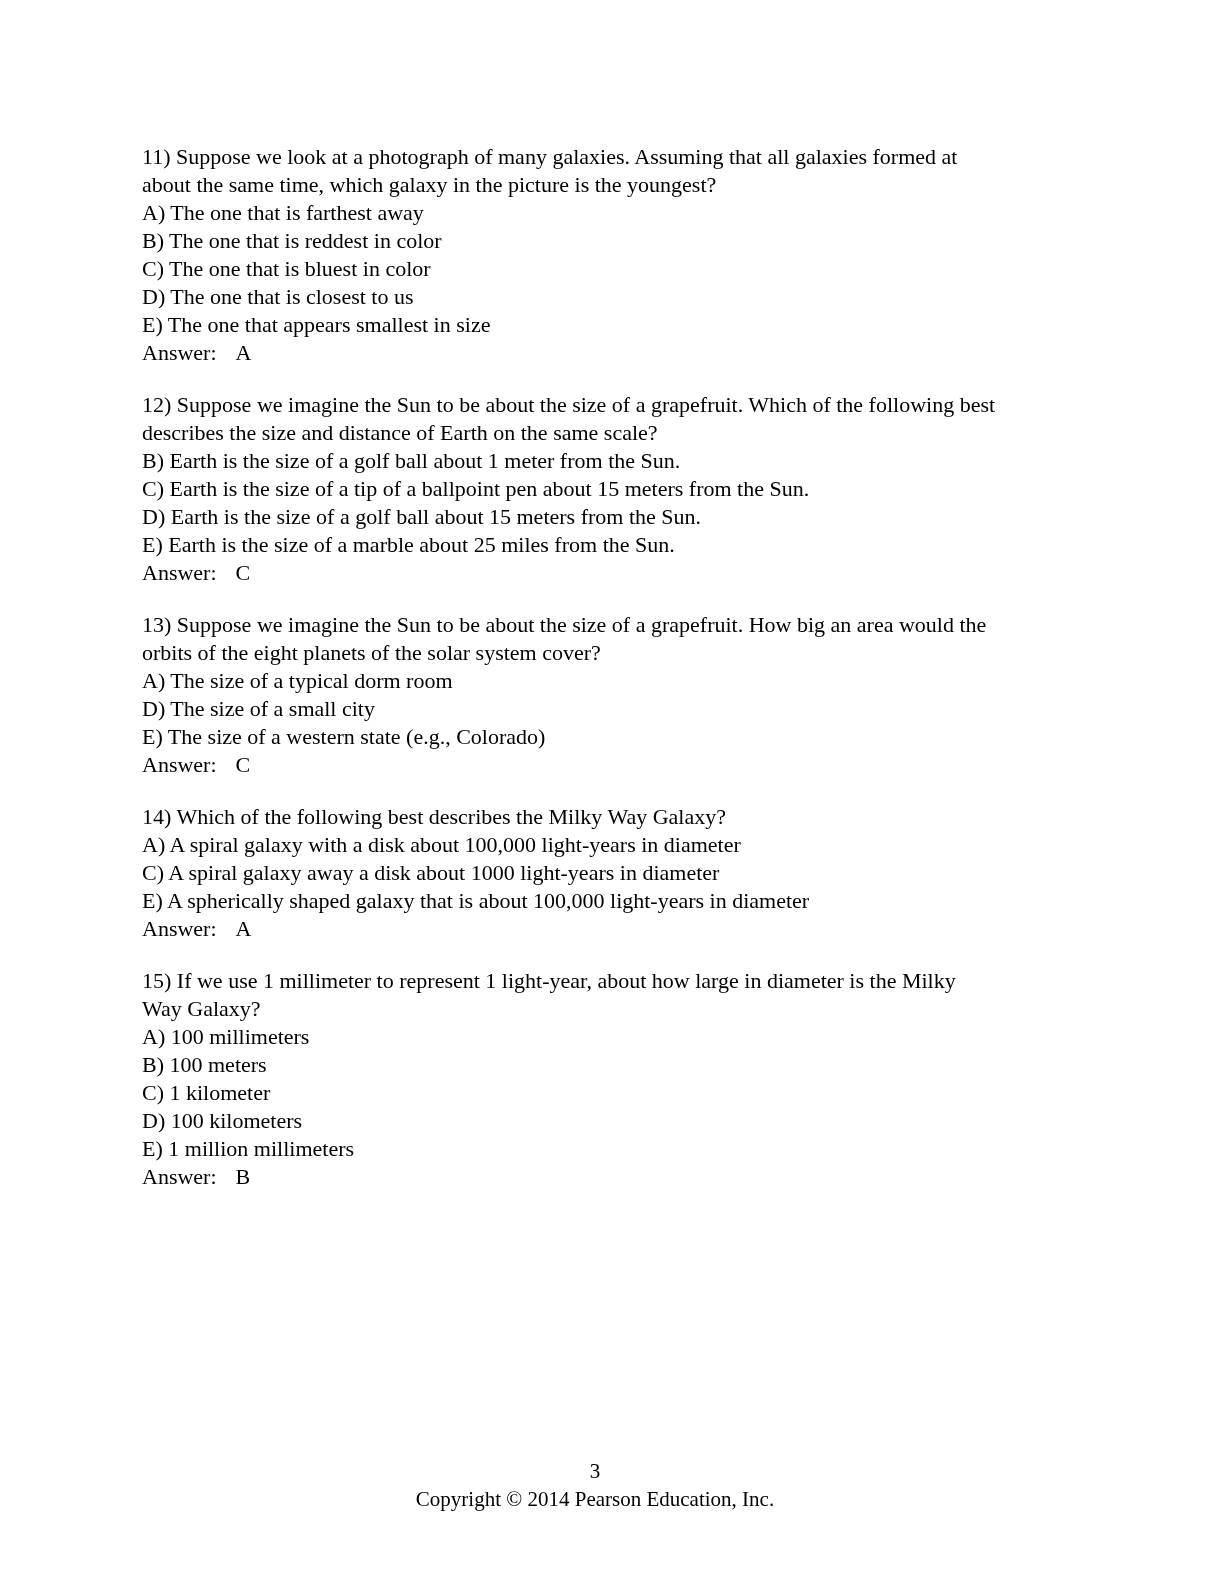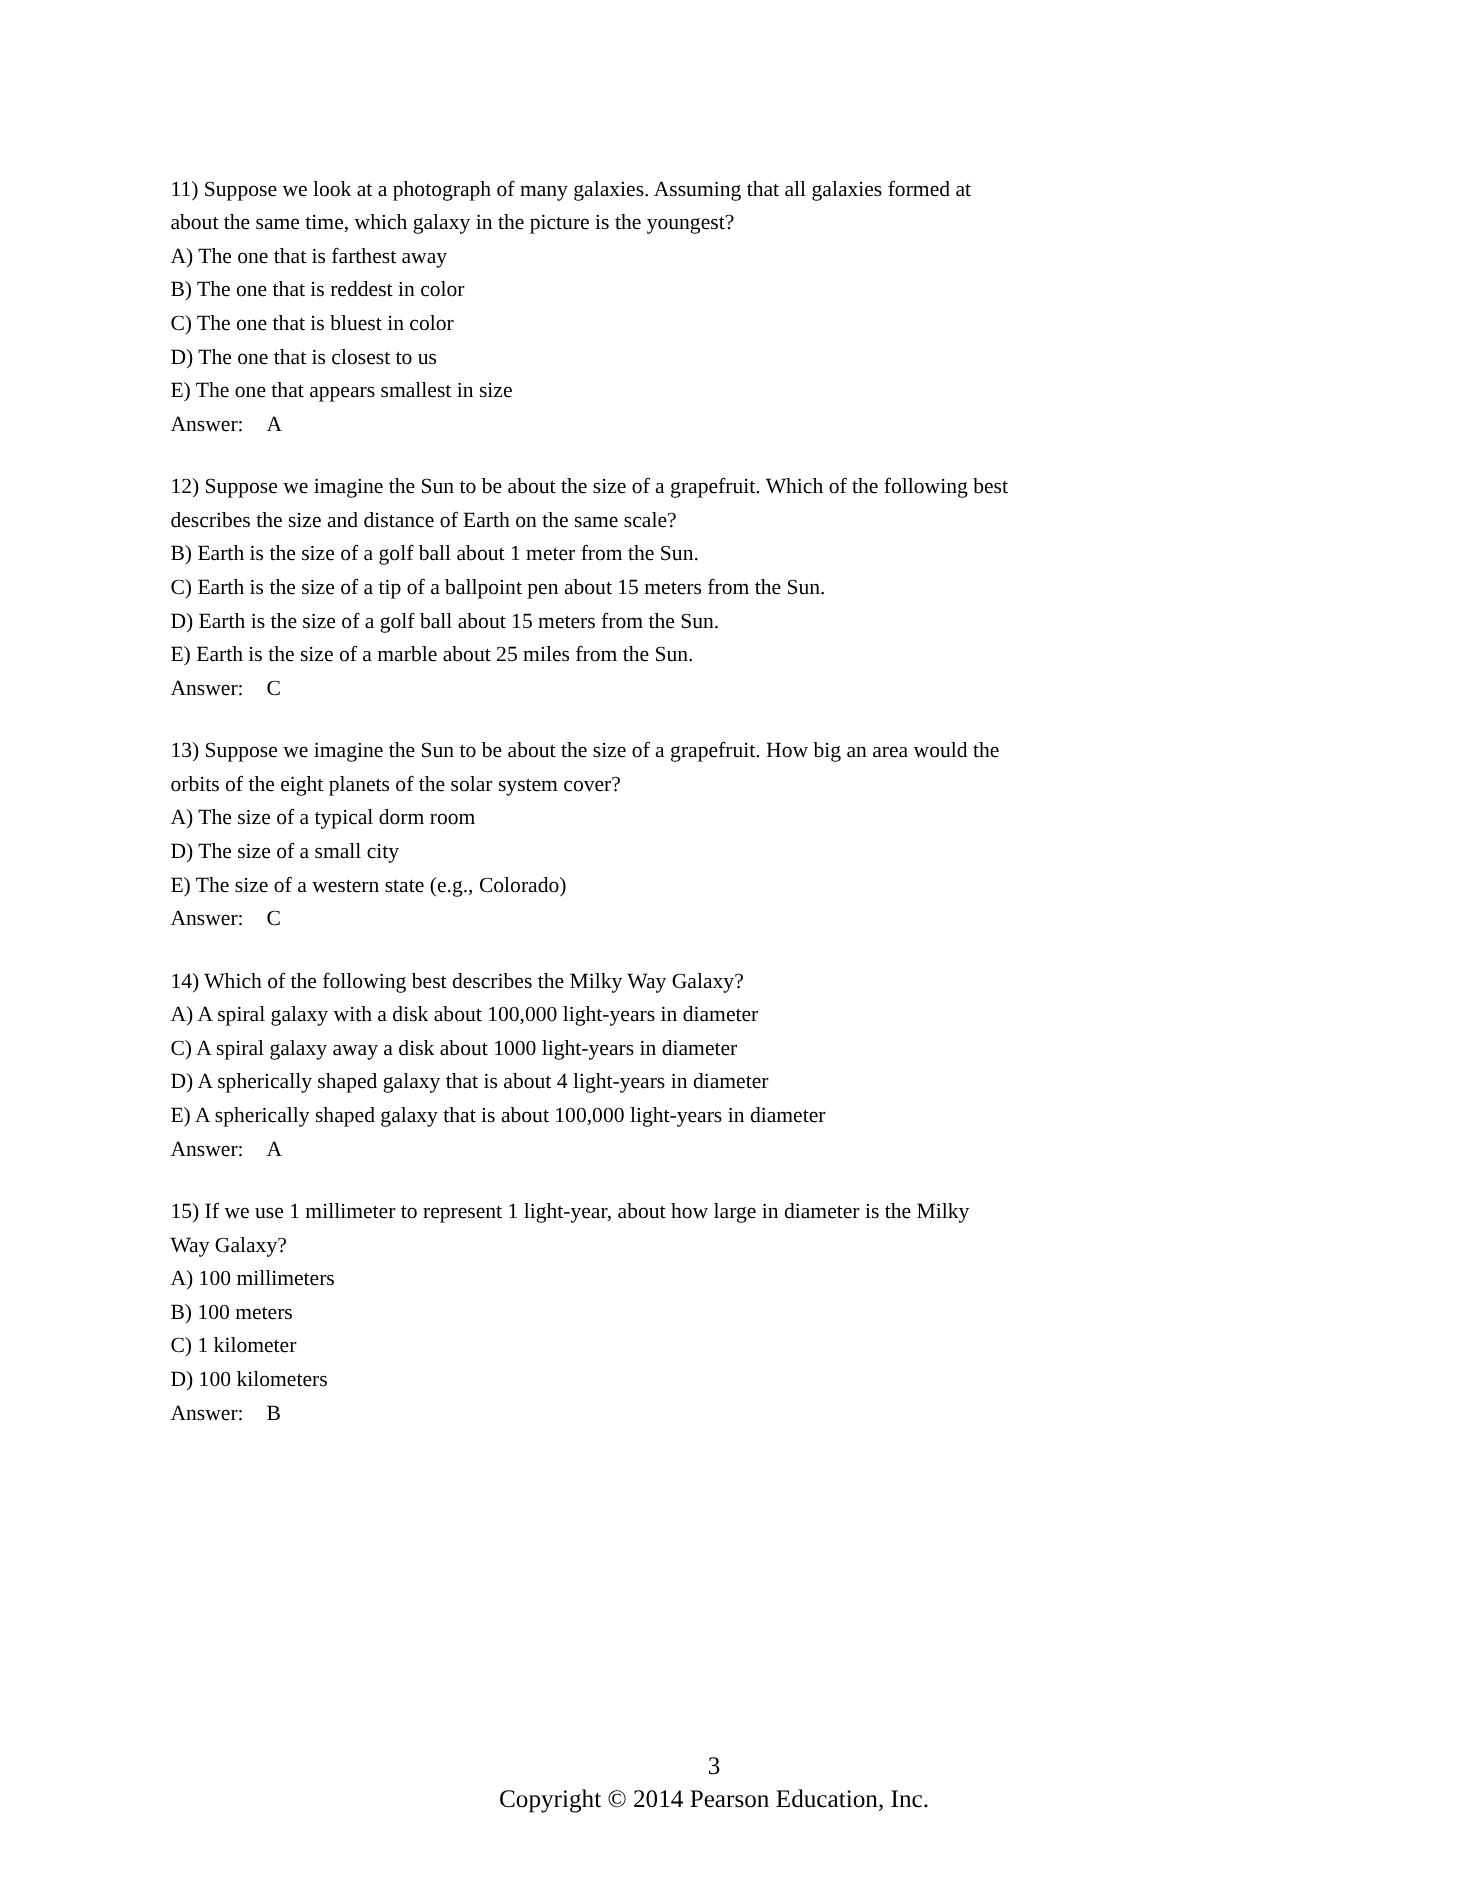--- a/index.html
+++ b/index.html
@@ -13,21 +13,21 @@
     height: 1584px;
     font-family: "Liberation Serif", serif;
     color: #000000;
     overflow: hidden;
   }
   .content {
     position: absolute;
     left: 142px;
     top: 143px;
     width: 945px;
-    font-size: 18px;
+    font-size: 22px;
     line-height: 28px;
   }
   .question {
     margin-bottom: 24px;
   }
   .line {
     white-space: nowrap;
   }
   .answer-line .answer-value {
     margin-left: 19px;
@@ -94,38 +94,38 @@
     </div>
   </section>
 
   <section class="question">
     <div class="prompt">
         <div class="line">14) Which of the following best describes the Milky Way Galaxy?</div>
       </div>
     <div class="options">
         <div class="line">A) A spiral galaxy with a disk about 100,000 light-years in diameter</div>
         <div class="line">C) A spiral galaxy away a disk about 1000 light-years in diameter</div>
-        <div class="line">D) A spherically shaped galaxy that is about 4 light-years in diameter</div>
         <div class="line">E) A spherically shaped galaxy that is about 100,000 light-years in diameter</div>
       </div>
     <div class="line answer-line">
       <span class="answer-label">Answer:</span><span class="answer-value">A</span>
     </div>
   </section>
 
   <section class="question">
     <div class="prompt">
         <div class="line">15) If we use 1 millimeter to represent 1 light-year, about how large in diameter is the Milky</div>
         <div class="line">Way Galaxy?</div>
       </div>
     <div class="options">
         <div class="line">A) 100 millimeters</div>
         <div class="line">B) 100 meters</div>
         <div class="line">C) 1 kilometer</div>
         <div class="line">D) 100 kilometers</div>
+        <div class="line">E) 1 million millimeters</div>
       </div>
     <div class="line answer-line">
       <span class="answer-label">Answer:</span><span class="answer-value">B</span>
     </div>
   </section>
 </main>
 
 <footer class="footer">
   <div>3</div>
   <div>Copyright © 2014 Pearson Education, Inc.</div>

